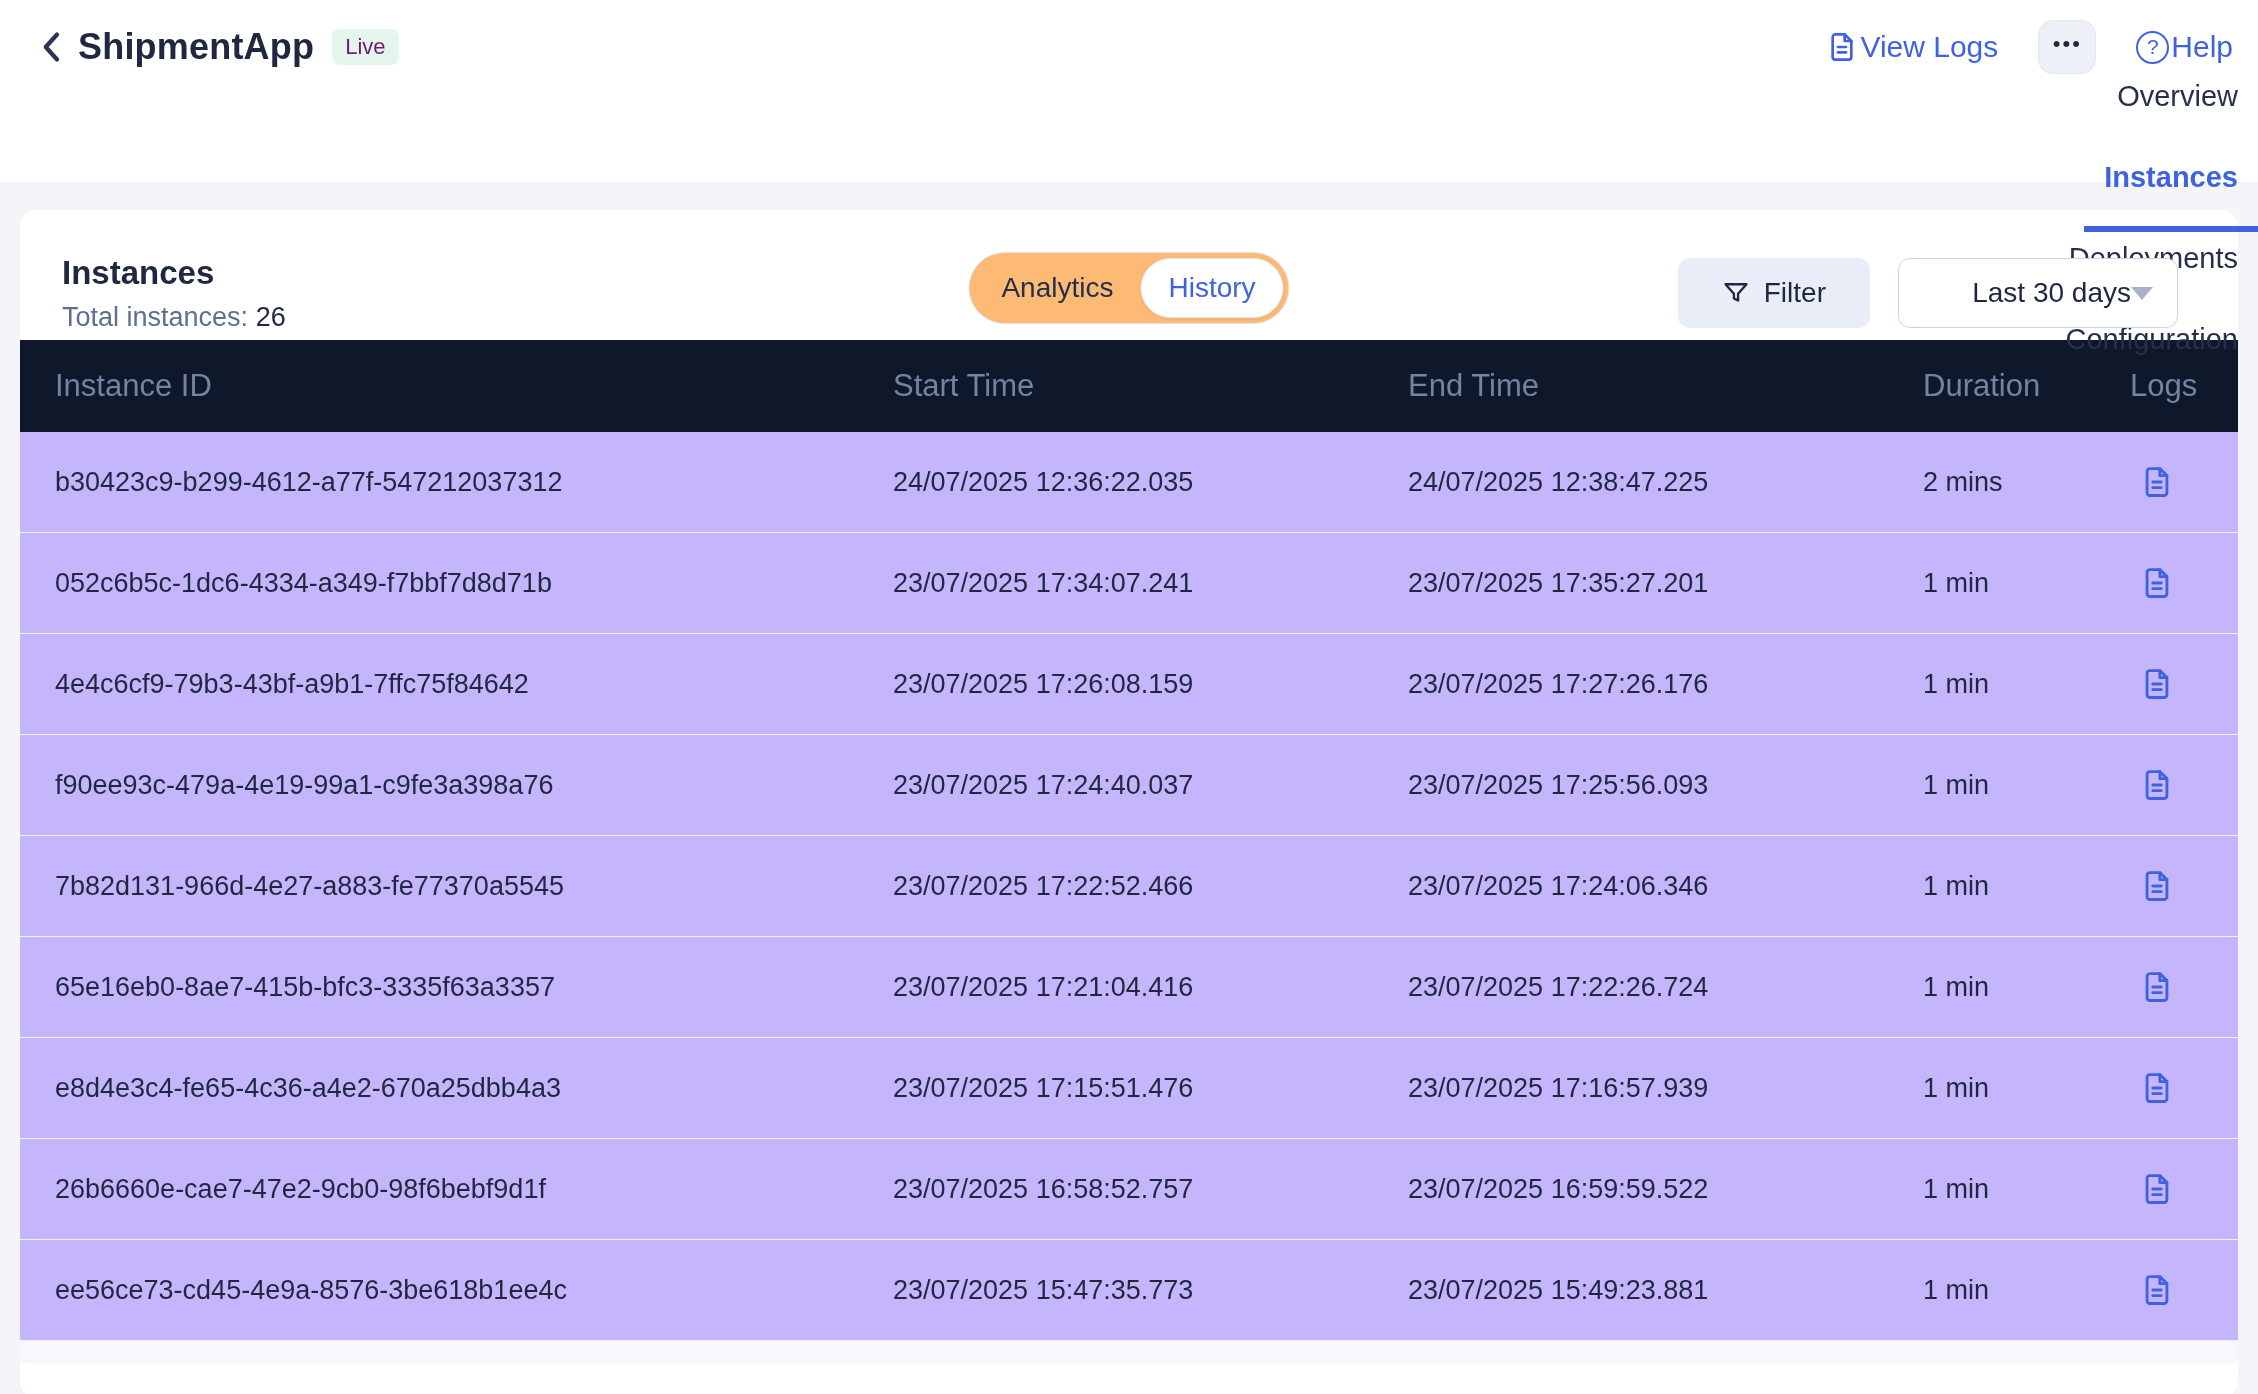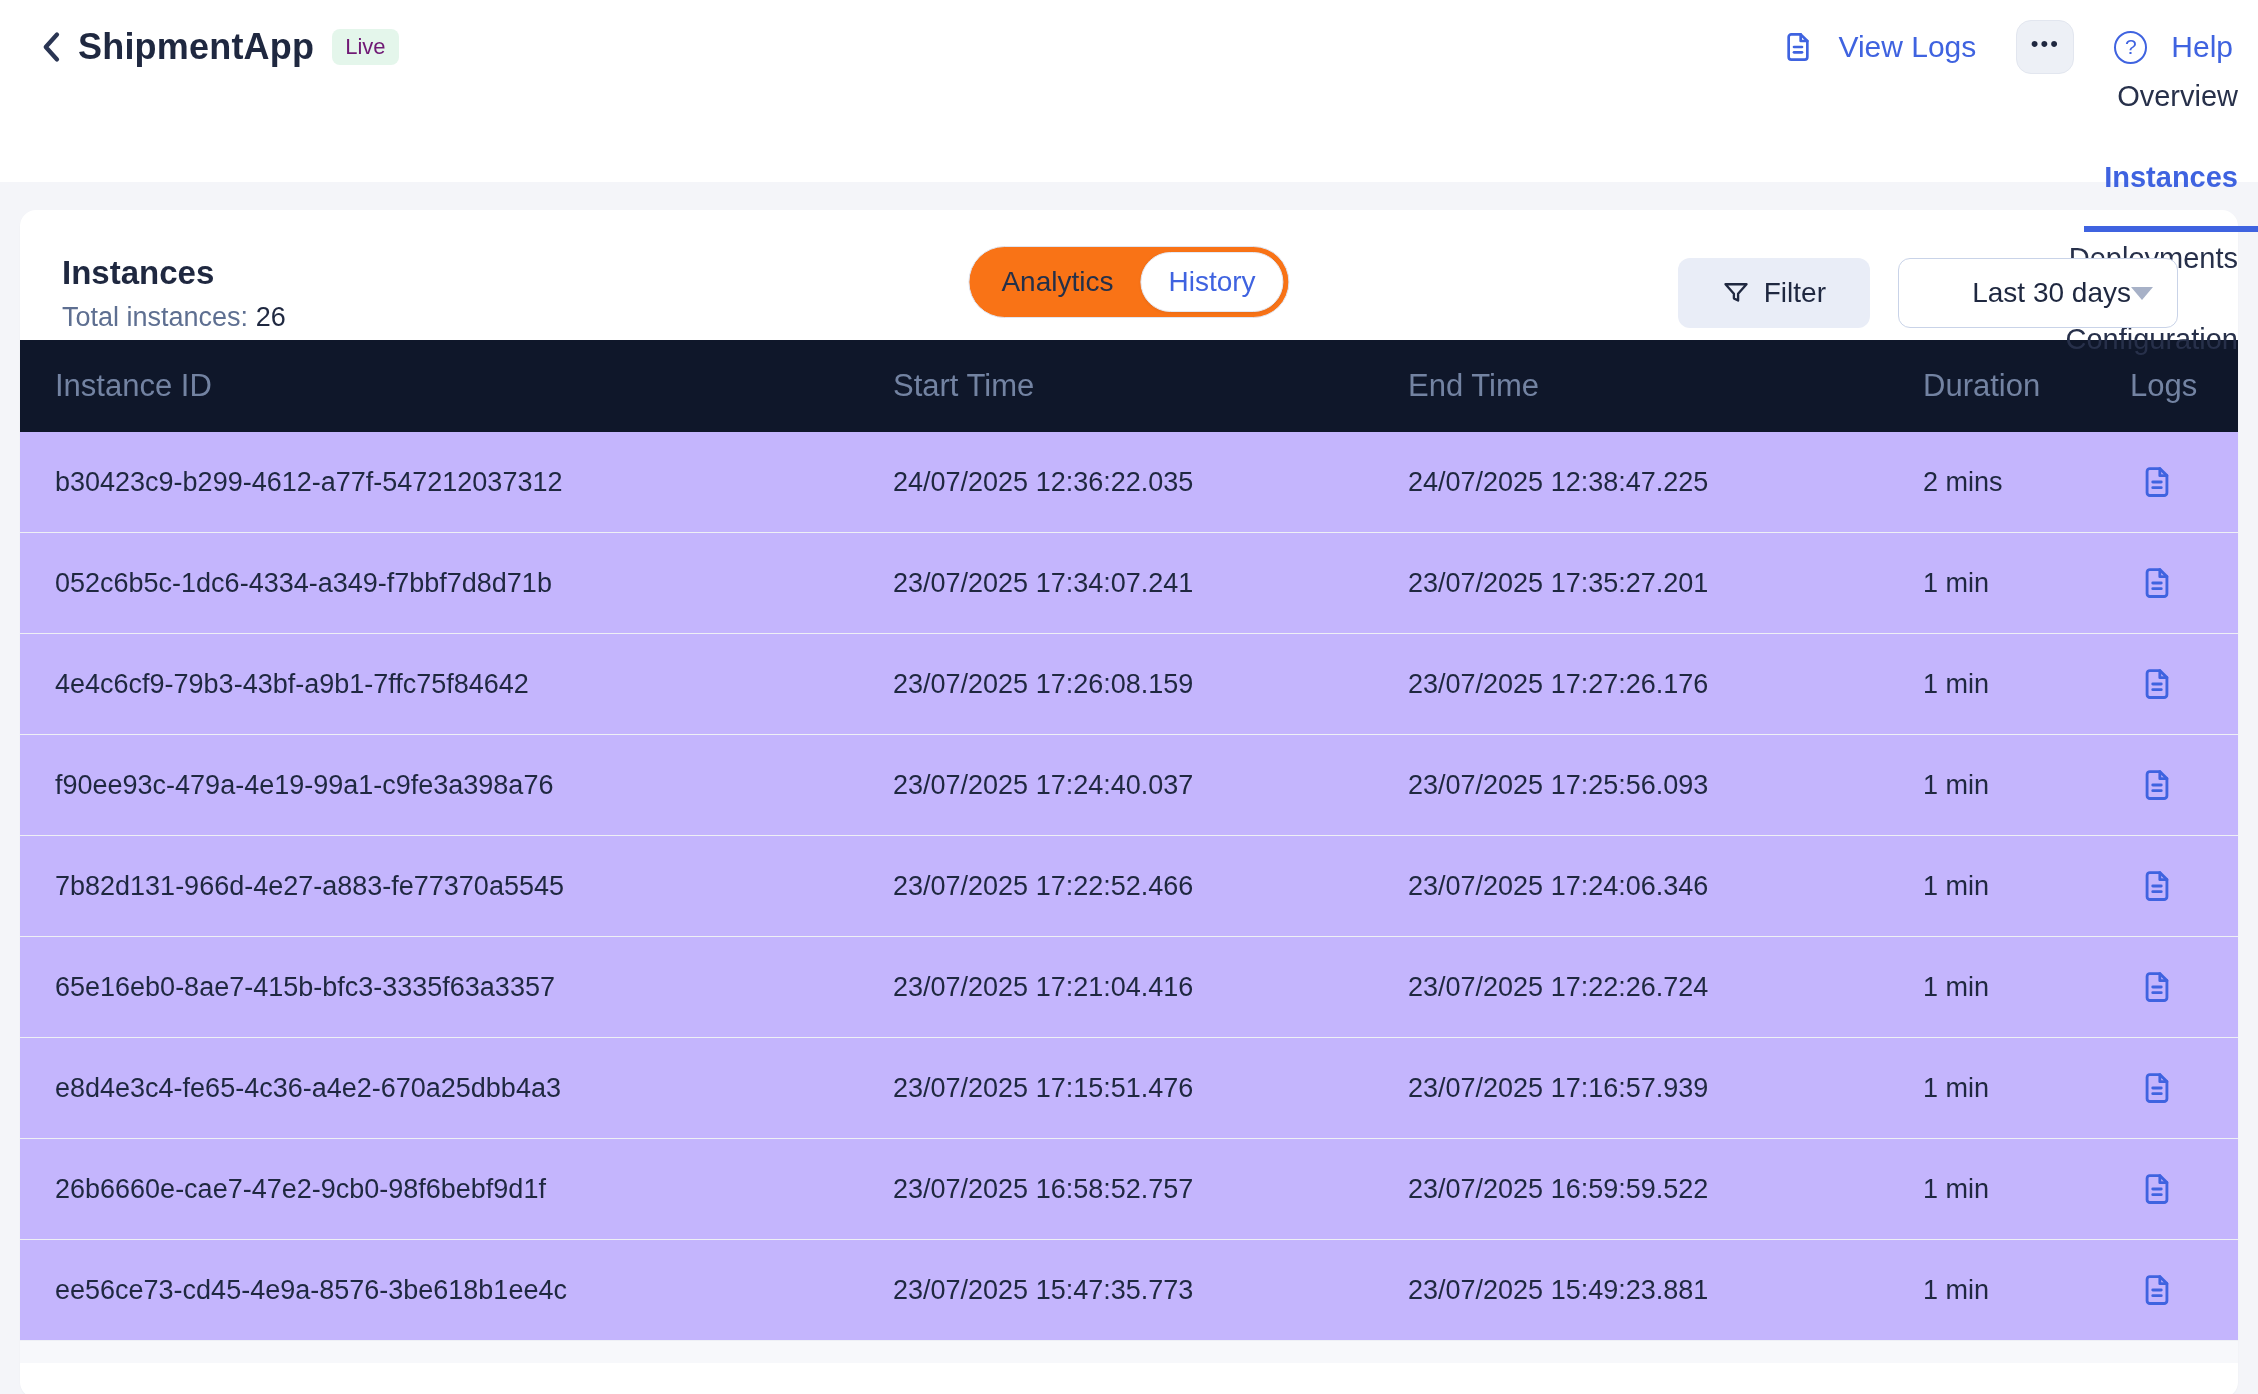--- a/index.html
+++ b/index.html
@@ -20,21 +20,21 @@
     width:44px; height:44px; display:flex; align-items:center; justify-content:center;
     cursor:pointer; color:#2A3553; margin-right:4px;
   }
   .app-title { font-size:36px; font-weight:bold; color:#1F2840; letter-spacing:.2px; }
   .live-badge {
     margin-left:18px; font-size:22px; color:#701a75; background:#E4F6EB;
     padding:5px 13px; border-radius:8px; font-weight:400;
   }
   .topbar-right { margin-left:auto; display:flex; align-items:center; gap:40px; }
   .link-btn {
-    display:flex; align-items:center; gap:24px; color:#3F63E0;
+    display:flex; align-items:center; gap:2px; color:#3F63E0;
     font-size:30px; cursor:pointer;
   }
   .more-btn {
     width:58px; height:54px; border-radius:15px; background:#EDF0F6;
     border:1px solid #E2E6EF; display:flex; align-items:center; justify-content:center;
     cursor:pointer; color:#1F2840; font-size:22px; letter-spacing:2px;
     padding-bottom:6px;
   }
   .help-circle {
     width:33px; height:33px; border-radius:50%; border:2.5px solid #3F63E0;
@@ -60,22 +60,22 @@
   .card-header {
     display:flex; align-items:center; padding:36px 60px 0 42px; height:130px;
     position:relative;
   }
   .panel-title { font-size:33px; font-weight:bold; color:#1F2840; }
   .panel-sub { margin-top:10px; font-size:27px; }
   .panel-sub .lbl { color:#5E6F91; }
   .panel-sub .val { color:#1F2840; }
 
   .seg-toggle {
-    position:absolute; left:50%; top:36px; transform:translateX(-50%);
-    display:flex; align-items:center; background:#f97316;
+    position:absolute; left:50%; top:42px; transform:translateX(-50%);
+    display:flex; align-items:center; background:#fdba74;
     border:1.5px solid #DFE5F2; border-radius:38px; padding:5px;
   }
   .seg {
     font-size:28px; padding:13px 27px; border-radius:32px; cursor:pointer;
     color:#243049; white-space:nowrap;
   }
   .seg.active {
     background:#FFFFFF; color:#3F63E0; border:1.5px solid #E4E9F4;
     box-shadow:0 1px 3px rgba(30,42,72,.08);
   }

